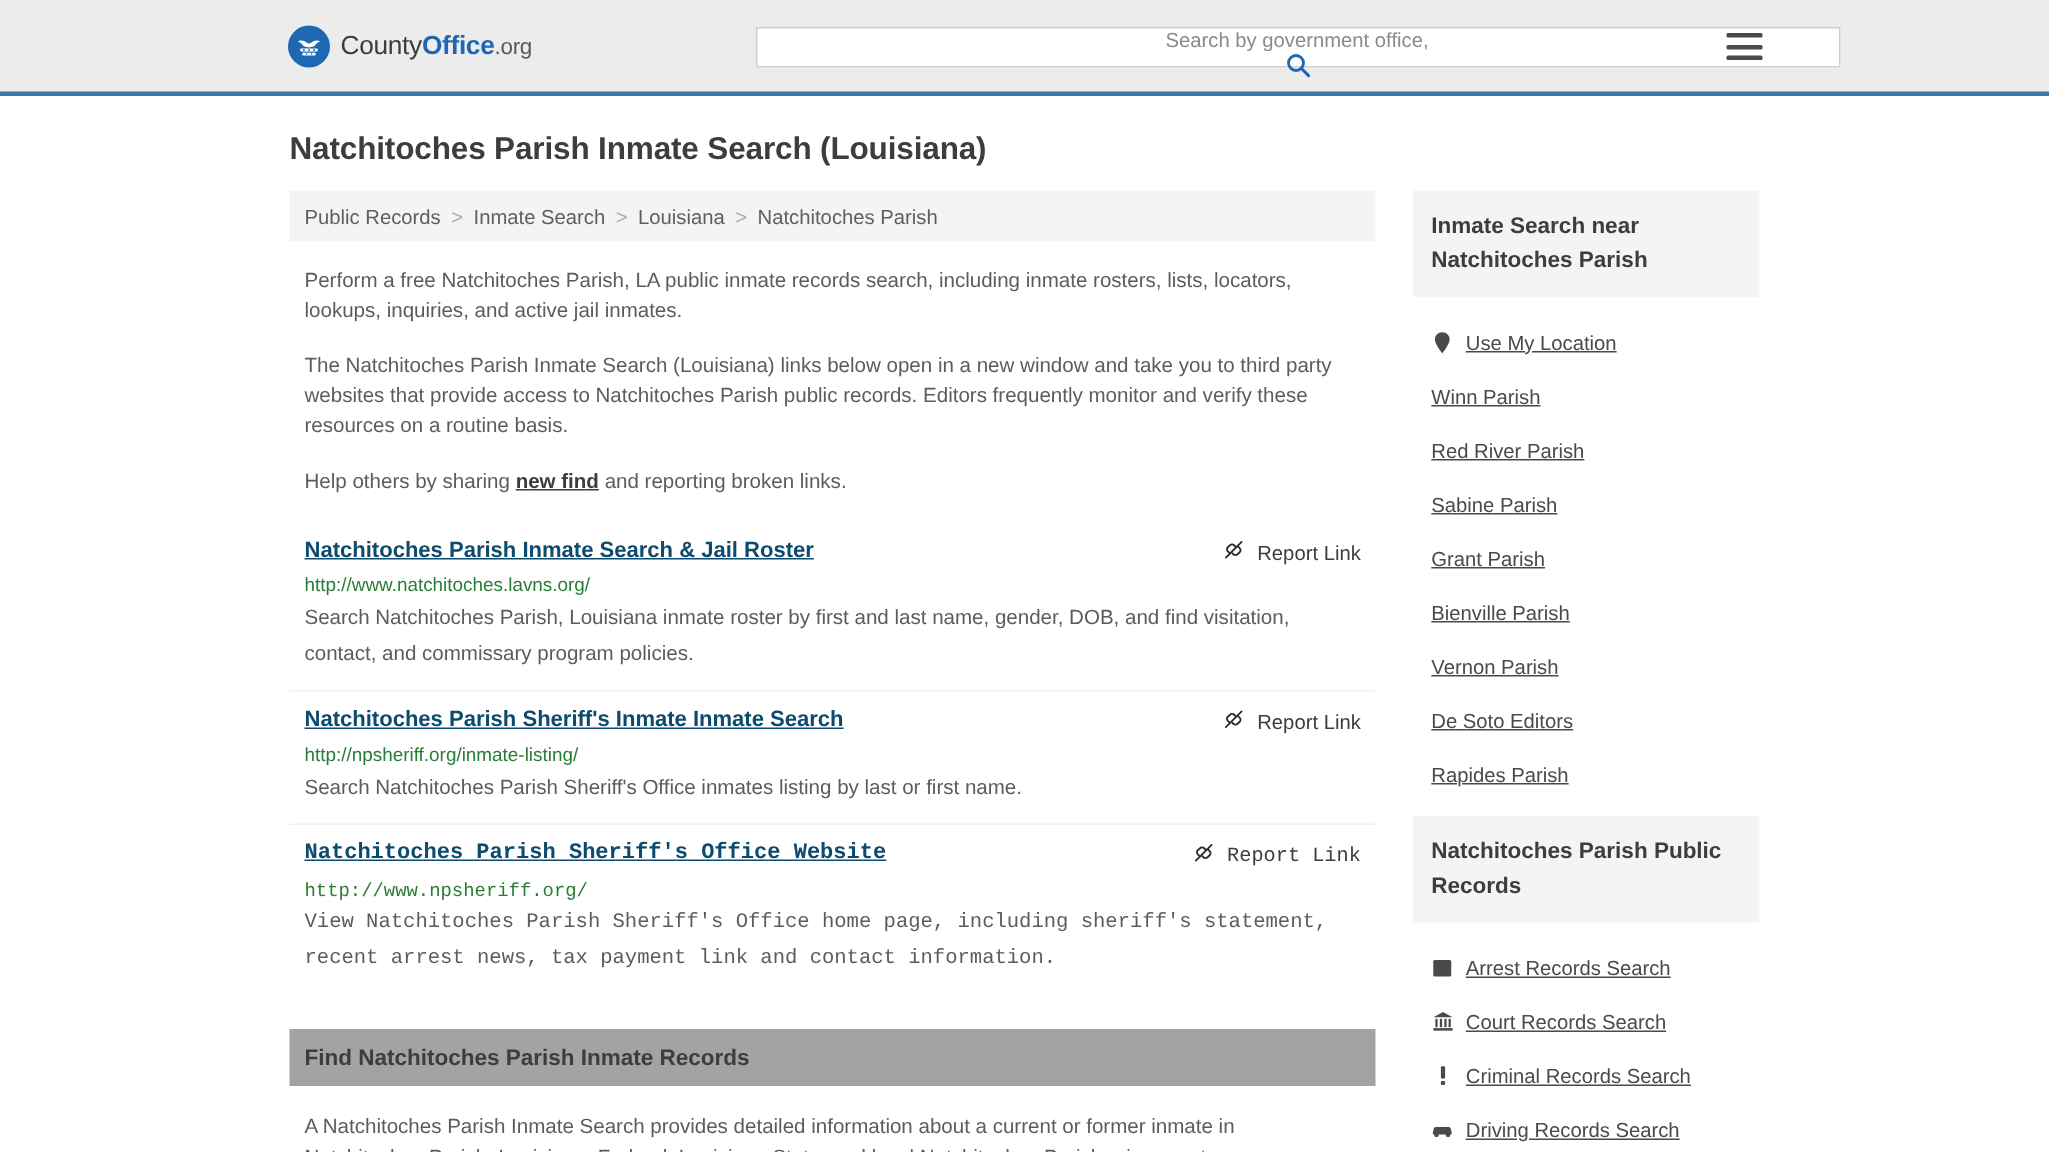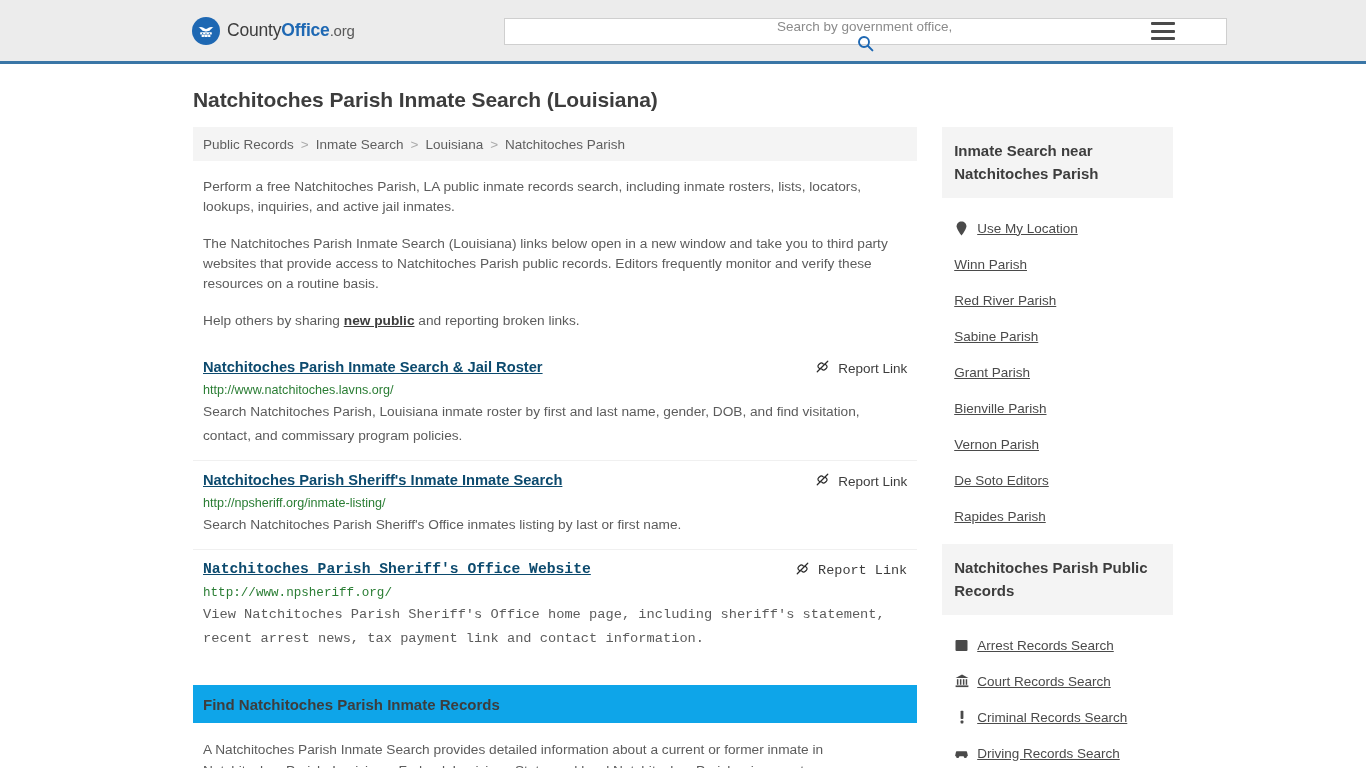--- a/index.html
+++ b/index.html
@@ -176,21 +176,21 @@
   .result-desc {
     font-size: 13.7px;
     color: #5c5c5c;
     line-height: 24px;
     margin-top: 2px;
     max-width: 710px;
   }
 
   
   .section-head {
-    background: #0ea5e9;
+    background: #a3a3a3;
     height: 38px;
     display: flex; align-items: center;
     padding-left: 10px;
     font-size: 15px;
     font-weight: 700;
     color: #3d3d3d;
     margin-top: 22px;
   }
   .section-body p {
     margin: 16px 0 0 0;
@@ -291,21 +291,21 @@
         <a>Inmate Search</a>
         <span class="sep">&gt;</span>
         <a>Louisiana</a>
         <span class="sep">&gt;</span>
         <span class="current">Natchitoches Parish</span>
       </div>
 
       <div class="intro">
         <p>Perform a free Natchitoches Parish, LA public inmate records search, including inmate rosters, lists, locators, lookups, inquiries, and active jail inmates.</p>
         <p>The Natchitoches Parish Inmate Search (Louisiana) links below open in a new window and take you to third party websites that provide access to Natchitoches Parish public records. Editors frequently monitor and verify these resources on a routine basis.</p>
-        <p><span>Help others by sharing </span><a>new public</a><span> and reporting broken links.</span></p>
+        <p><span>Help others by sharing </span><a>new find</a><span> and reporting broken links.</span></p>
       </div>
 
       <div class="results">
 
         <div class="result">
           <div class="result-head">
             <a class="result-title">Natchitoches Parish Inmate Search &amp; Jail Roster</a>
             <span class="report-link">
               <span>
                 <svg width="15" height="15" viewBox="0 0 16 16">

